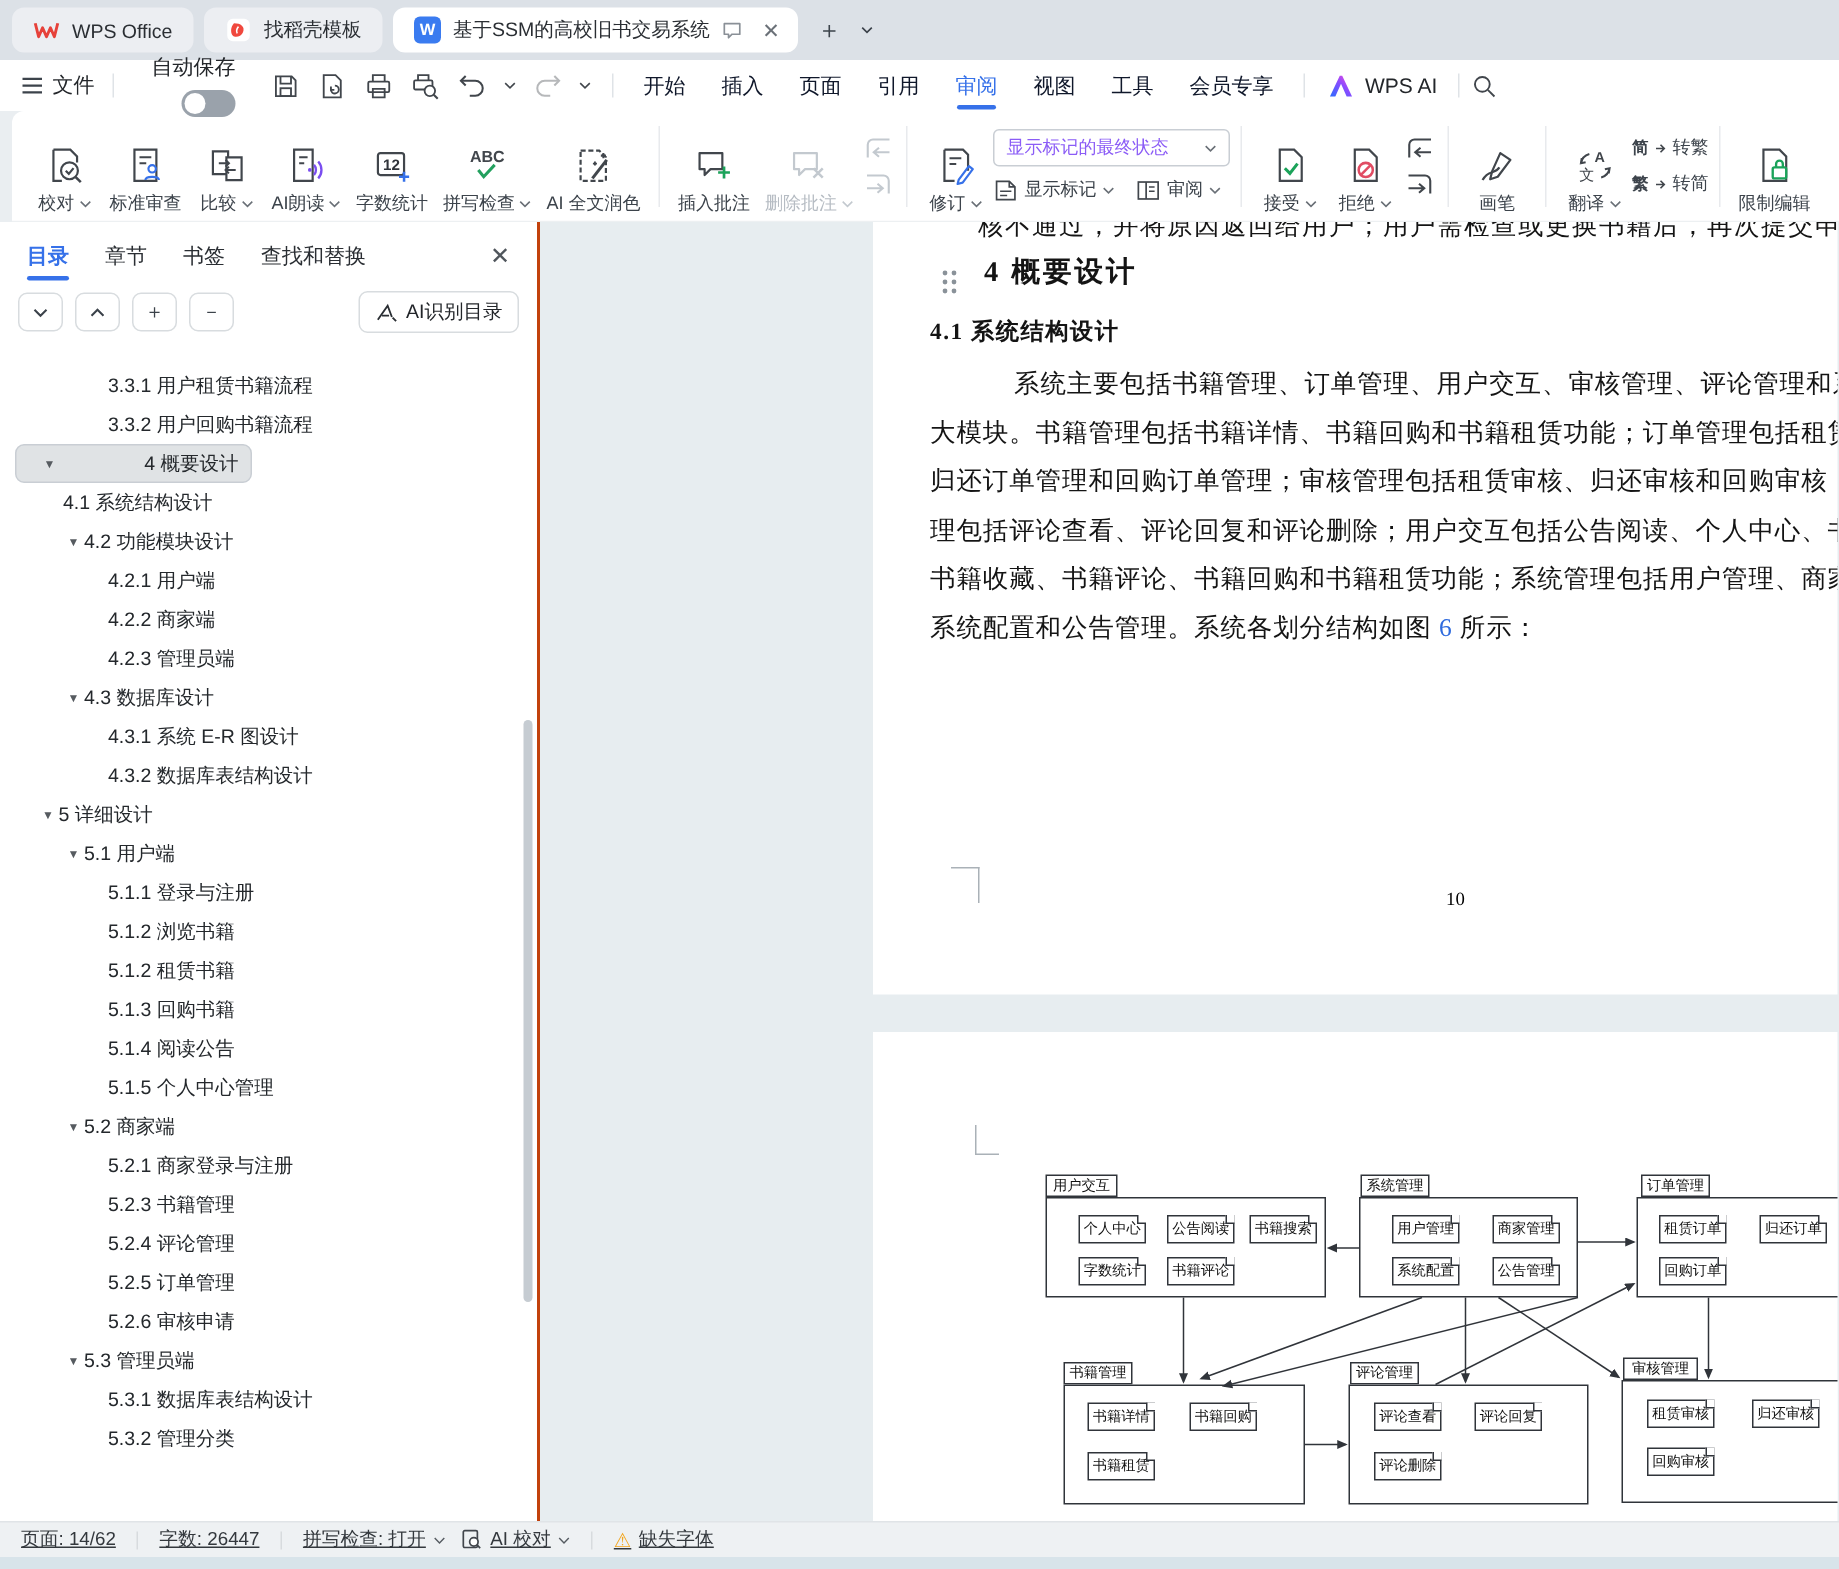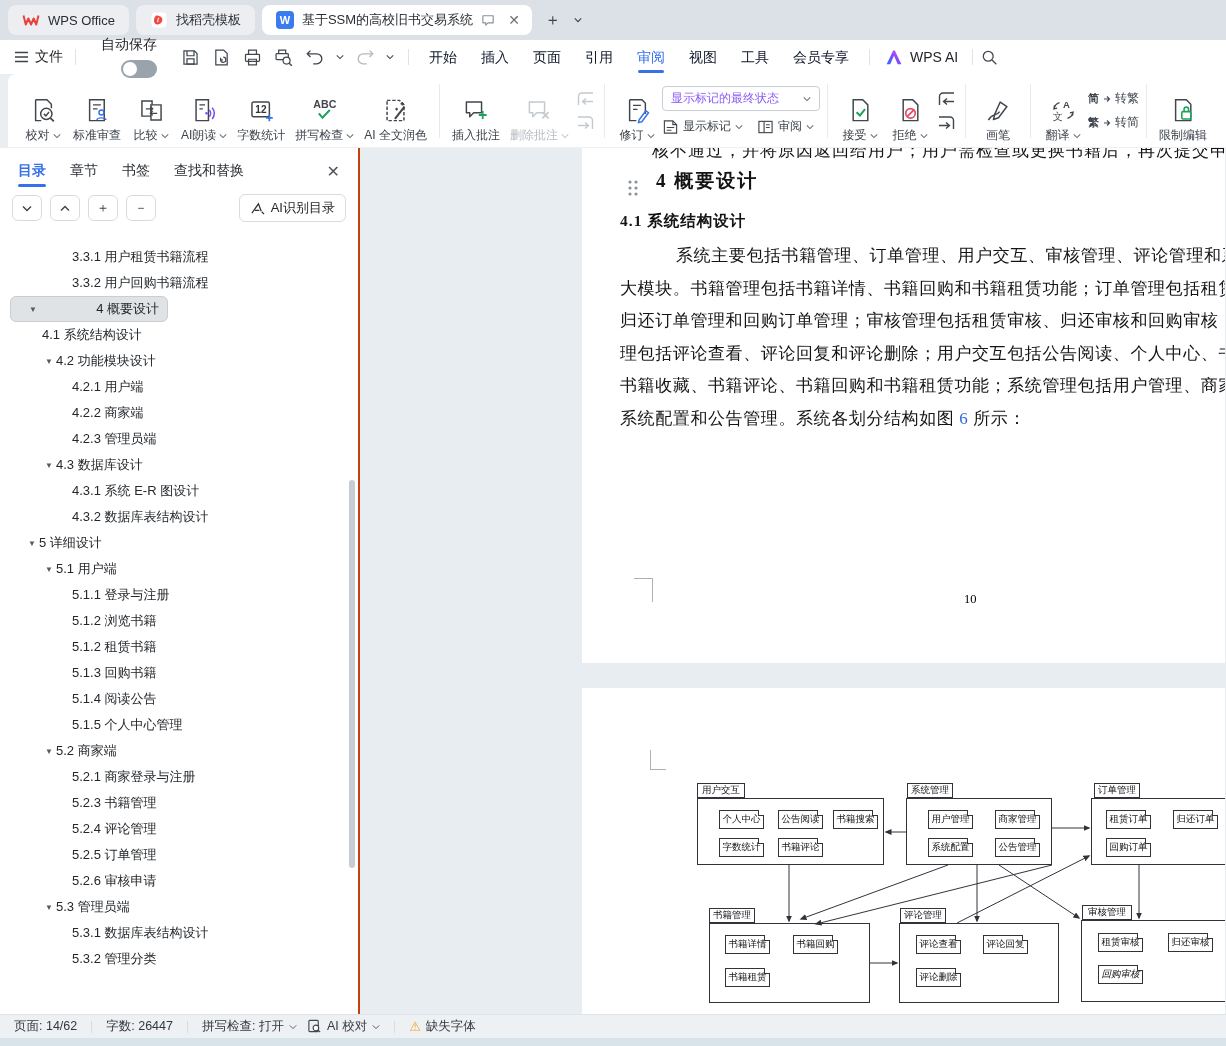--- a/index.html
+++ b/index.html
@@ -79,21 +79,21 @@
   .pageno{position:absolute;left:382px;top:444px;font-size:12.5px;color:#000000;}
   
   .dg-svg{position:absolute;inset:0;z-index:3;pointer-events:none;}
   .dg-tab{position:absolute;height:15px;border:1px solid #30343a;background:#fff;font-size:9.5px;display:flex;align-items:center;justify-content:center;z-index:2;color:#111;}
   .dg-box{position:absolute;border:1px solid #30343a;background:#fff;z-index:1;}
   .dg-child{position:absolute;width:45px;height:19px;border:1px solid #30343a;background:#fff;font-size:9.5px;display:flex;align-items:center;justify-content:center;z-index:2;color:#111;}
   .dg-child::after{content:"";position:absolute;top:-1px;right:-1px;width:5px;height:5px;background:#fff;border-left:1px solid #30343a;border-bottom:1px solid #30343a;}
   
   .statusbar{height:24px;background:#eef1f3;border-top:1px solid #e0e4e7;display:flex;align-items:center;padding:0 14px;font-size:12.5px;color:#33383d;flex:none;gap:10px;}
   .sdiv{width:1px;height:12px;background:#d7dbde;margin:0 4px;}
-  .sitem{display:flex;align-items:center;gap:5px;}
+  .sitem{display:flex;align-items:center;gap:5px;text-decoration:underline;}
   .warn{color:#f2a51e;font-size:13px;}
   .bottom-strip{height:8px;background:#d8e4ea;flex:none;}
 </style>
 </head>
 <body>
 
 <div class="app">
 
   <div class="titlebar">
     <div class="ttab">
@@ -658,21 +658,21 @@
             <div class="dg-child" style="left: 143px; top: 280px;">书籍租赁</div>
             <div class="dg-box" style="left: 317px; top: 235px; width: 160px; height: 80px;"></div>
             <div class="dg-tab" style="left: 318px; top: 220px; width: 46px;">评论管理</div>
             <div class="dg-child" style="left: 334px; top: 247px;">评论查看</div>
             <div class="dg-child" style="left: 401px; top: 247px;">评论回复</div>
             <div class="dg-child" style="left: 334px; top: 280px;">评论删除</div>
             <div class="dg-box" style="left: 499px; top: 232px; width: 160px; height: 82px;"></div>
             <div class="dg-tab" style="left: 500px; top: 217px; width: 50px;">审核管理</div>
             <div class="dg-child" style="left: 516px; top: 245px;">租赁审核</div>
             <div class="dg-child" style="left: 586px; top: 245px;">归还审核</div>
-            <div class="dg-child" style="left: 516px; top: 277px; font-style: italic;">回购审核</div>
+            <div class="dg-child" style="left: 516px; top: 277px;">回购审核</div>
             <svg class="dg-svg" width="643" height="326">
               <defs>
                 <marker id="ah" markerWidth="8" markerHeight="8" refX="5.5" refY="3" orient="auto">
                   <path d="M0 0L7 3L0 6z" fill="#30343a"></path>
                 </marker>
               </defs>
               <line x1="324" y1="144" x2="304" y2="144" stroke="#30343a" stroke-width="1" marker-end="url(#ah)"></line>
               <line x1="470" y1="140" x2="507" y2="140" stroke="#30343a" stroke-width="1" marker-end="url(#ah)"></line>
               <line x1="375" y1="235" x2="507" y2="168" stroke="#30343a" stroke-width="1" marker-end="url(#ah)"></line>
               <line x1="207" y1="177" x2="207" y2="233" stroke="#30343a" stroke-width="1" marker-end="url(#ah)"></line>

